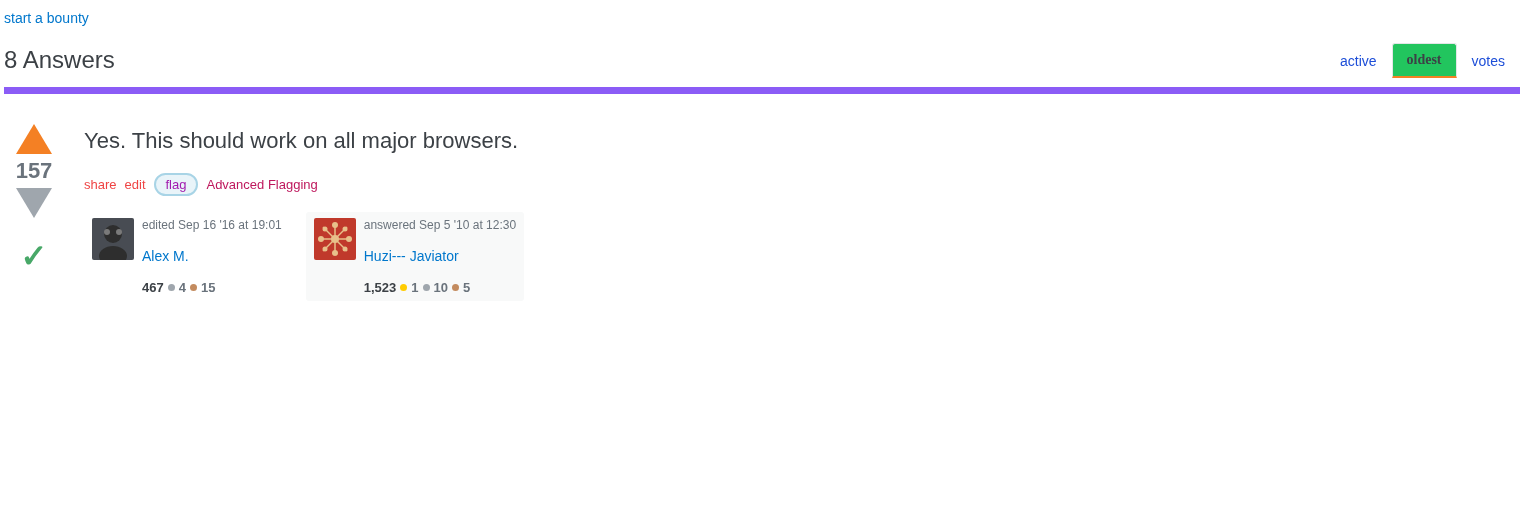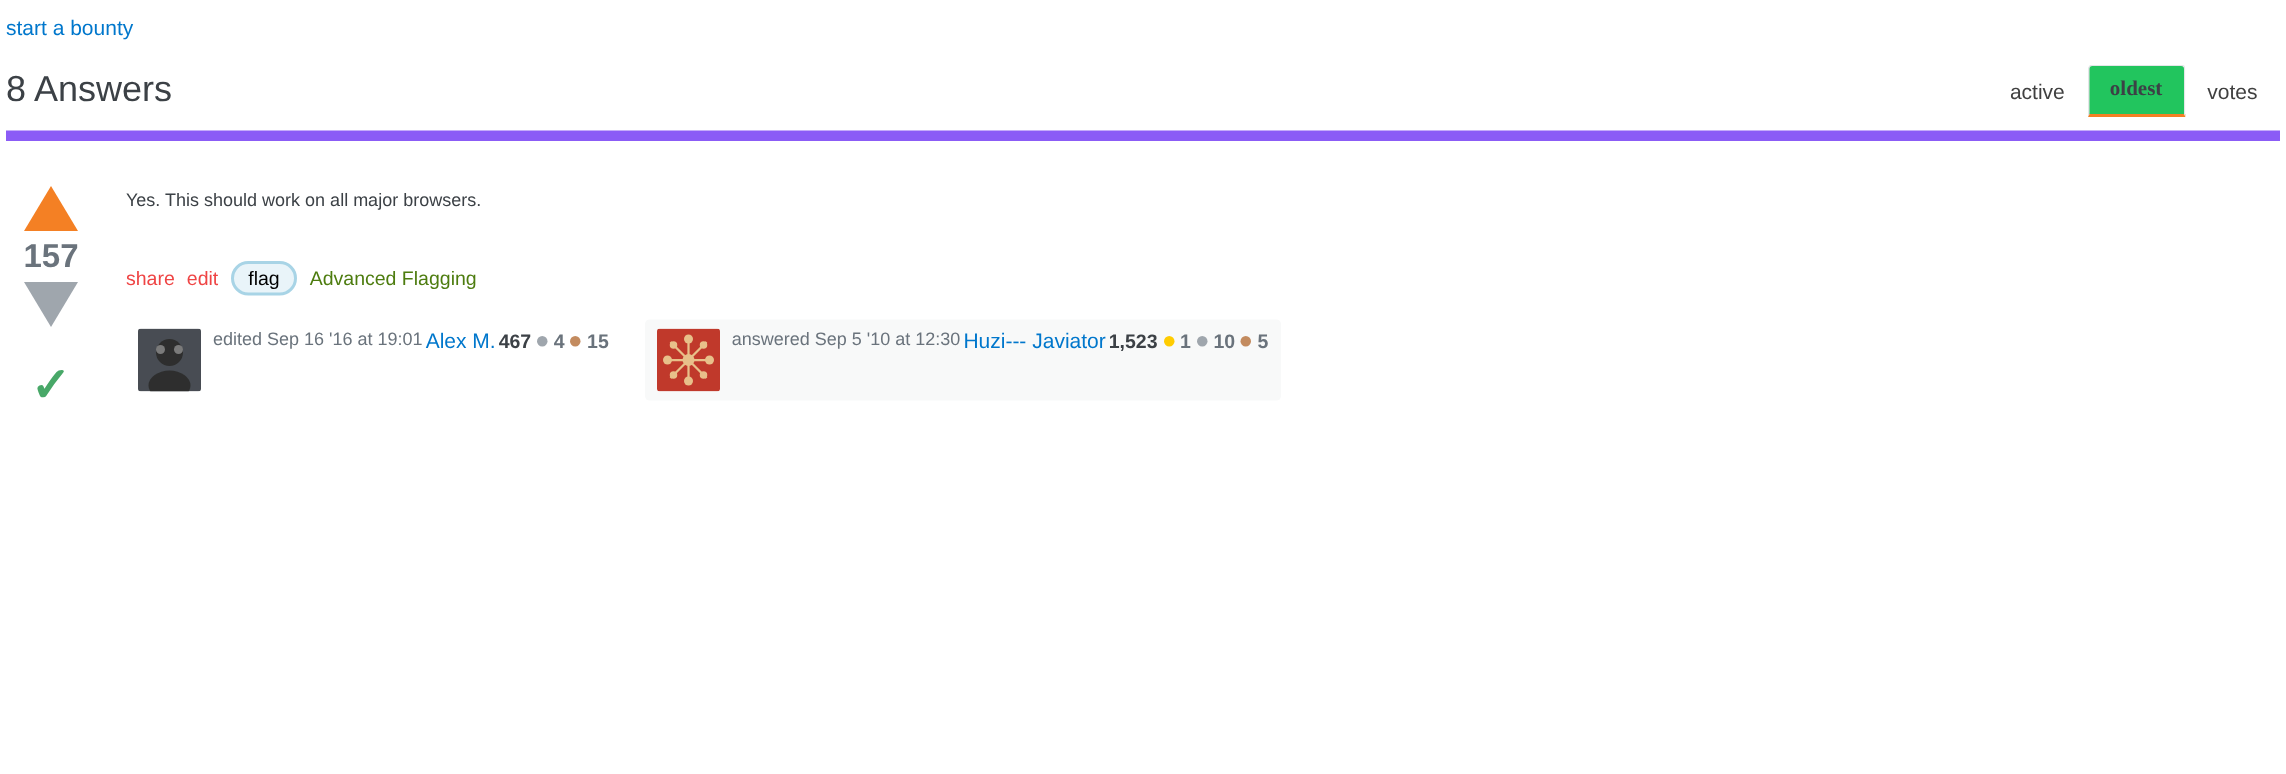--- a/index.html
+++ b/index.html
@@ -40,21 +40,21 @@
 
     .sort-tabs {
       display: flex;
       align-items: flex-end;
       gap: 0;
     }
 
     .sort-tab {
       padding: 8px 14px;
       font-size: 14px;
-      color: #404040;
+      color: #1d4ed8;
       cursor: pointer;
       border: 1px solid transparent;
       border-bottom: none;
       text-decoration: none;
       display: block;
     }
 
     .sort-tab.active {
       color: #3c4146;
       font-weight: bold;
@@ -113,54 +113,54 @@
       font-size: 32px;
       font-weight: bold;
       line-height: 1;
     }
 
     .answer-content {
       flex: 1;
     }
 
     .answer-text {
-      font-size: 12px;
-      color: #3c4146;
-      margin-bottom: 32px;
+      font-size: 22px;
+      color: #3c4146;
+      margin-bottom: 16px;
       line-height: 1.5;
     }
 
     .answer-actions {
       display: flex;
       align-items: center;
       gap: 8px;
       margin-bottom: 16px;
     }
 
     .action-link {
       font-size: 13px;
       color: #ef4444;
       text-decoration: none;
       cursor: pointer;
     }
 
     .flag-btn {
       font-size: 13px;
-      color: #000000;
+      color: #a21caf;
       background: none;
       border: 2px solid #a8d4e6;
       border-radius: 14px;
       padding: 2px 10px;
       cursor: pointer;
       background-color: rgba(168, 212, 230, 0.25);
     }
 
     .advanced-flagging {
       font-size: 13px;
-      color: #4d7c0f;
+      color: #be185d;
       cursor: pointer;
     }
 
     .user-cards {
       display: flex;
       gap: 16px;
       margin-top: 8px;
       flex-wrap: wrap;
     }
 
@@ -182,22 +182,22 @@
     .user-avatar {
       width: 42px;
       height: 42px;
       border-radius: 2px;
       overflow: hidden;
       flex-shrink: 0;
     }
 
     .user-info {
       display: flex;
-      flex-direction: row;
-      gap: 2px;
+      flex-direction: column;
+      gap: 16px;
     }
 
     .user-action-time {
       font-size: 12px;
       color: #6a737c;
     }
 
     .user-name {
       font-size: 14px;
       color: #0077cc;

